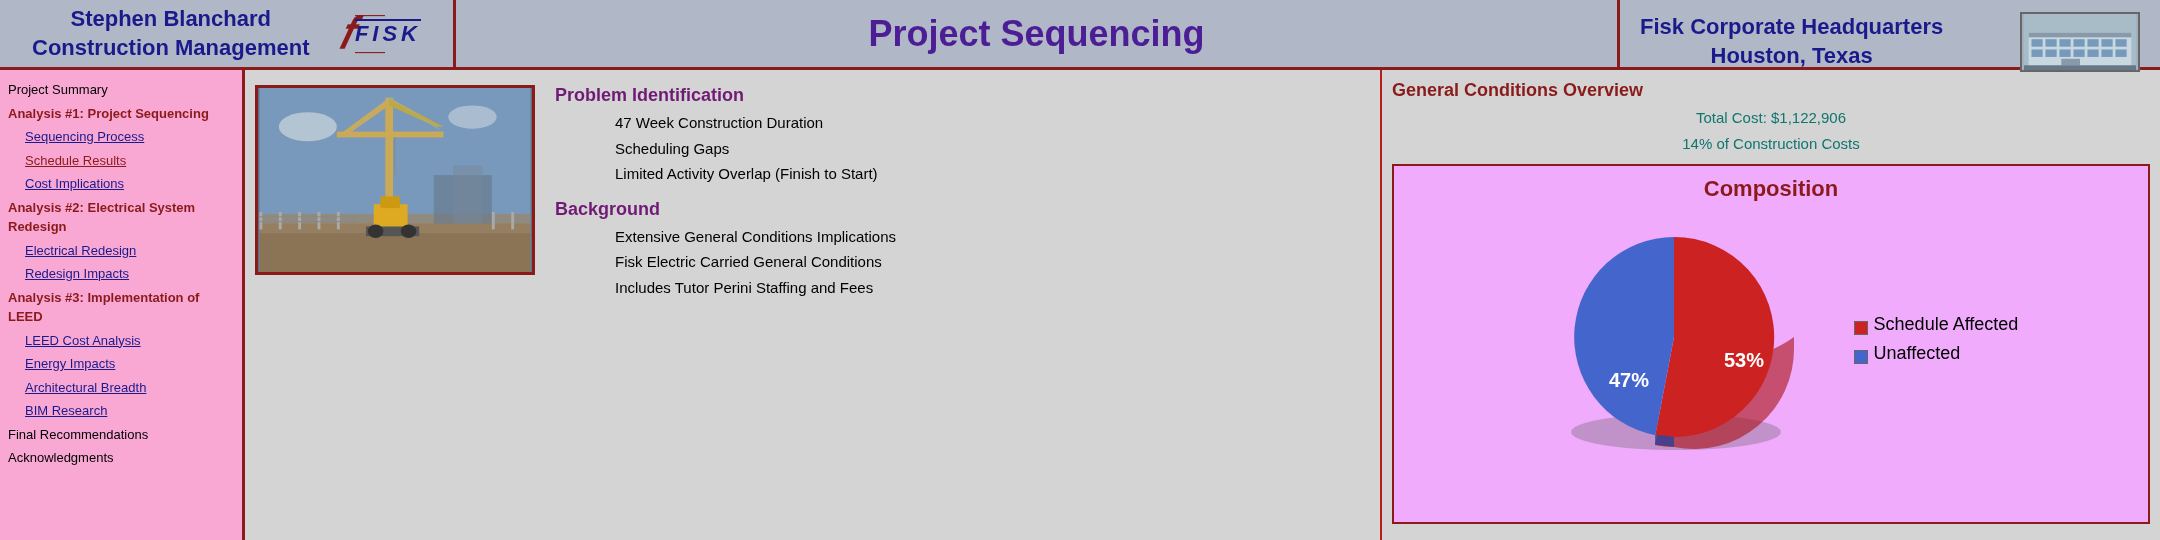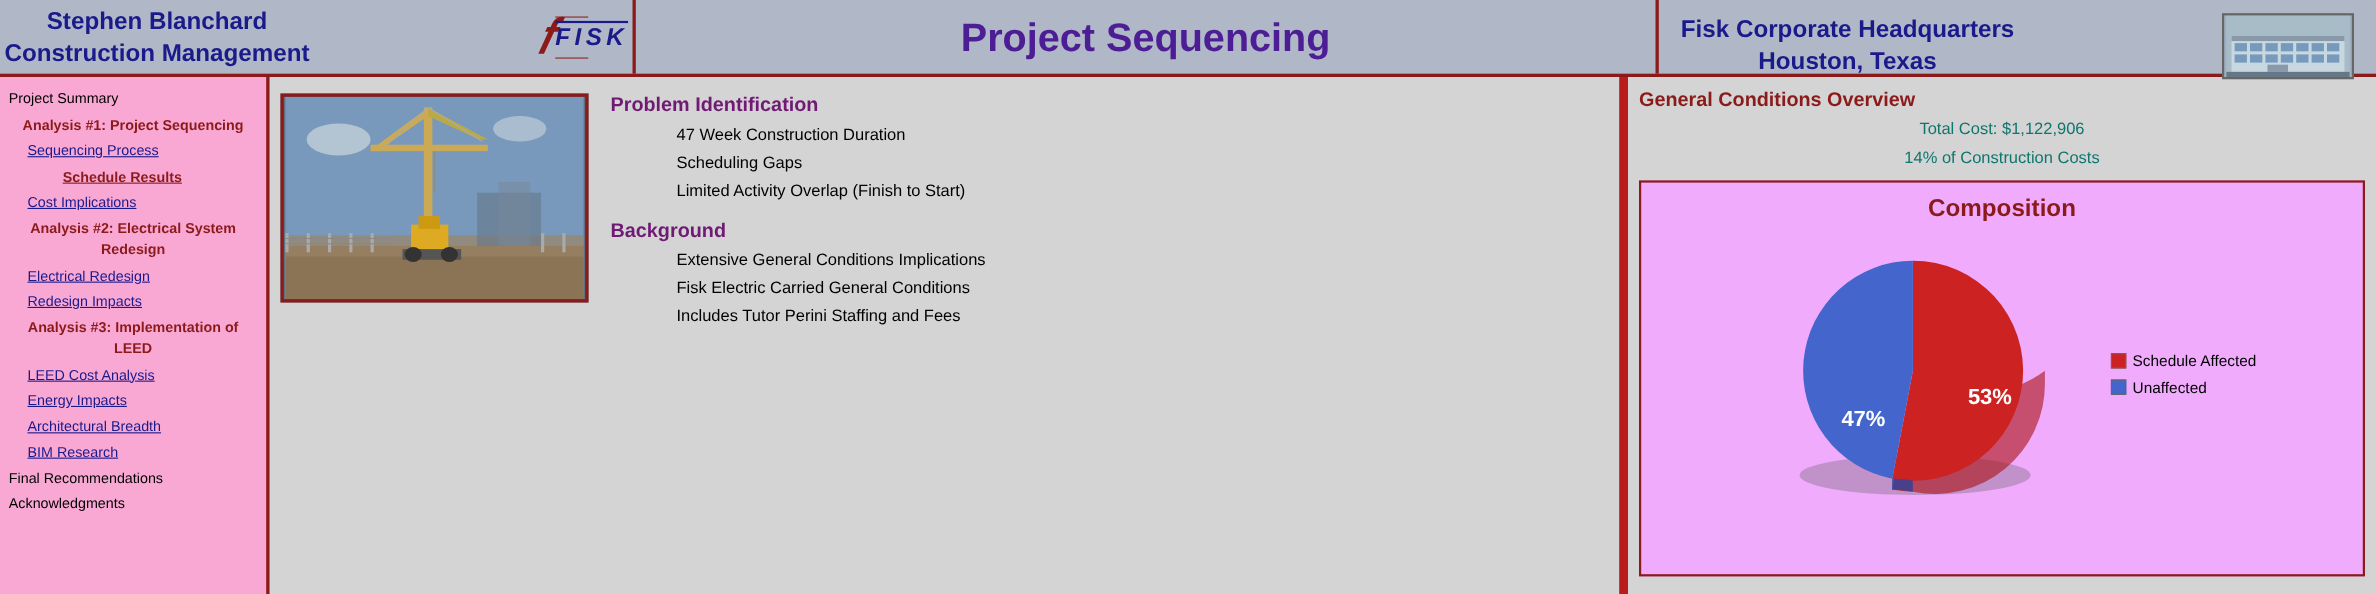--- a/index.html
+++ b/index.html
@@ -12,25 +12,25 @@
     }
 
     
     .header {
       display: flex;
       height: 70px;
       background: #b0b8c8;
       border-bottom: 3px solid #8b1a1a;
     }
     .header-left {
-      width: 578px;
+      width: 456px;
       display: flex;
       align-items: center;
       justify-content: space-between;
-      padding: 0 4px;
+      padding: 0 32px;
       border-right: 3px solid #8b1a1a;
       gap: 23px;
     }
     .header-title-left {
       text-align: center;
       color: #1a1a8b;
       font-weight: bold;
       font-size: 22px;
       line-height: 1.3;
     }
@@ -55,21 +55,21 @@
       align-items: center;
       justify-content: center;
       border-right: 3px solid #8b1a1a;
     }
     .header-center-title {
       font-size: 36px;
       font-weight: bold;
       color: #4c1d95;
     }
     .header-right {
-      width: 652px;
+      width: 540px;
       display: flex;
       align-items: center;
       justify-content: space-between;
       padding: 0 20px;
       margin-top: 16px;
     }
     .header-title-right {
       text-align: center;
       color: #1a1a8b;
       font-weight: bold;
@@ -114,33 +114,31 @@
     }
     .sidebar-item.section-header {
       color: #000;
       font-weight: normal;
       font-size: 13px;
     }
     .sidebar-item.analysis-header {
       color: #8b1a1a;
       font-weight: bold;
       font-size: 13px;
-      text-align: center;
     }
     .sidebar-item.sub-item {
       color: #1a1a8b;
       padding-left: 25px;
       font-size: 13px;
       text-decoration: underline;
     }
     .sidebar-item.sub-item.active {
       color: #8b1a1a;
-      font-weight: bold;
+      font-weight: normal;
       text-decoration: underline;
-      margin-left: 32px;
     }
 
     
     .content-middle {
       flex: 1;
       display: flex;
       padding: 10px;
       gap: 15px;
     }
     .construction-image {
@@ -173,23 +171,23 @@
     }
     .problem-item {
       color: #000;
       font-size: 15px;
       padding-left: 60px;
       line-height: 1.7;
     }
 
     
     .right-panel {
-      width: 688px;
+      width: 780px;
       padding: 10px;
-      border-left: 8px solid #b91c1c;
+      border-left: 2px solid #b91c1c;
     }
     .gc-title {
       color: #8b1a1a;
       font-weight: bold;
       font-size: 18px;
       margin-bottom: 4px;
     }
     .gc-subtitle {
       color: #0f766e;
       font-size: 15px;
@@ -220,23 +218,23 @@
     .pie-svg-container {
       position: relative;
     }
     .legend {
       display: flex;
       flex-direction: column;
       gap: 8px;
     }
     .legend-item {
       display: flex;
-      align-items: center;
+      align-items: flex-end;
       gap: 6px;
-      font-size: 14px;
+      font-size: 18px;
     }
     .legend-box {
       width: 14px;
       height: 14px;
       flex-shrink: 0;
       border: 1px solid #666;
     }
   </style>
 </head>
 <body>

